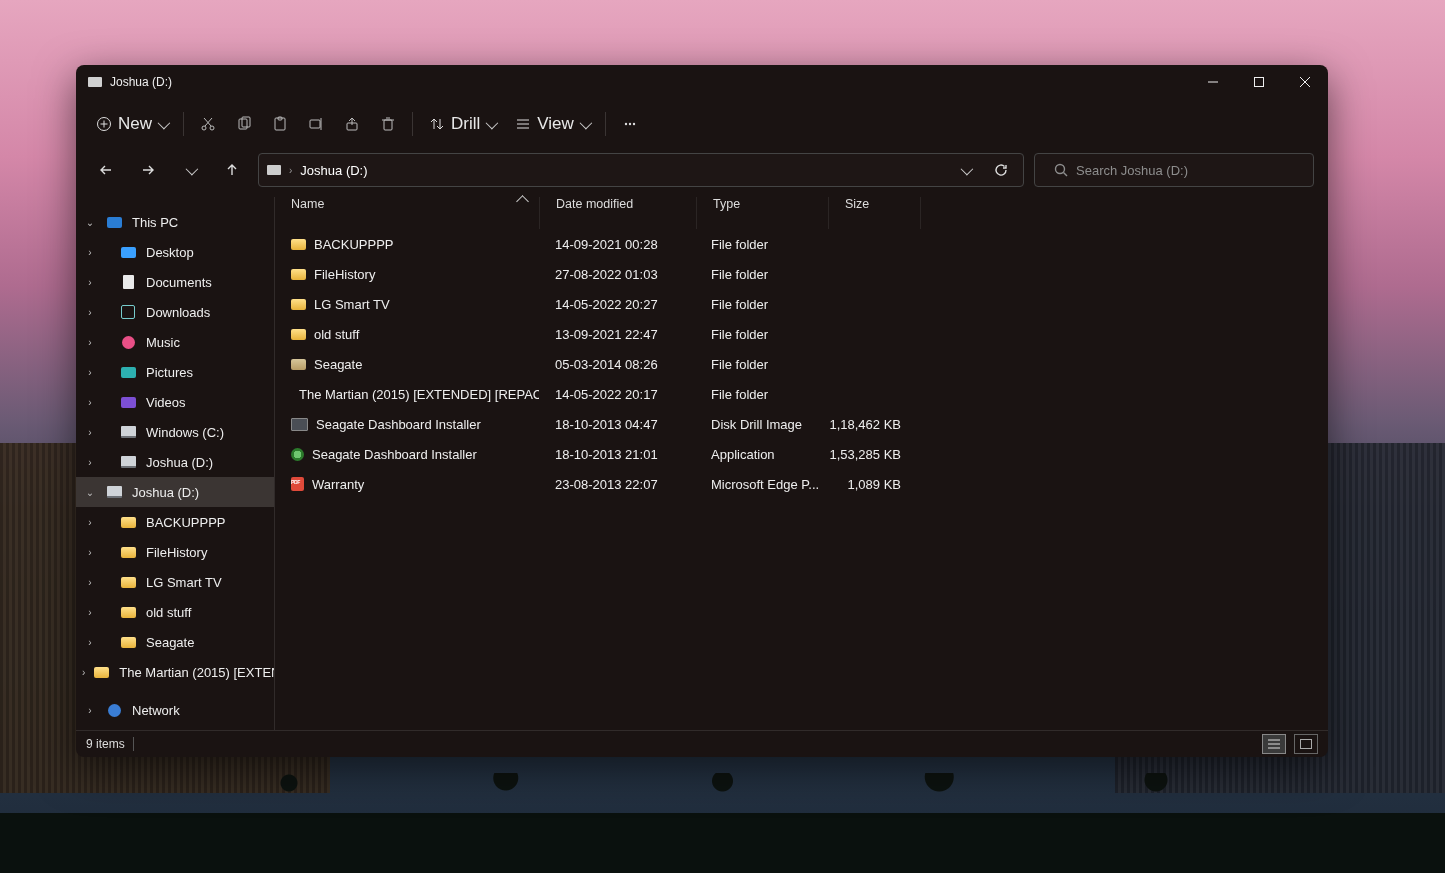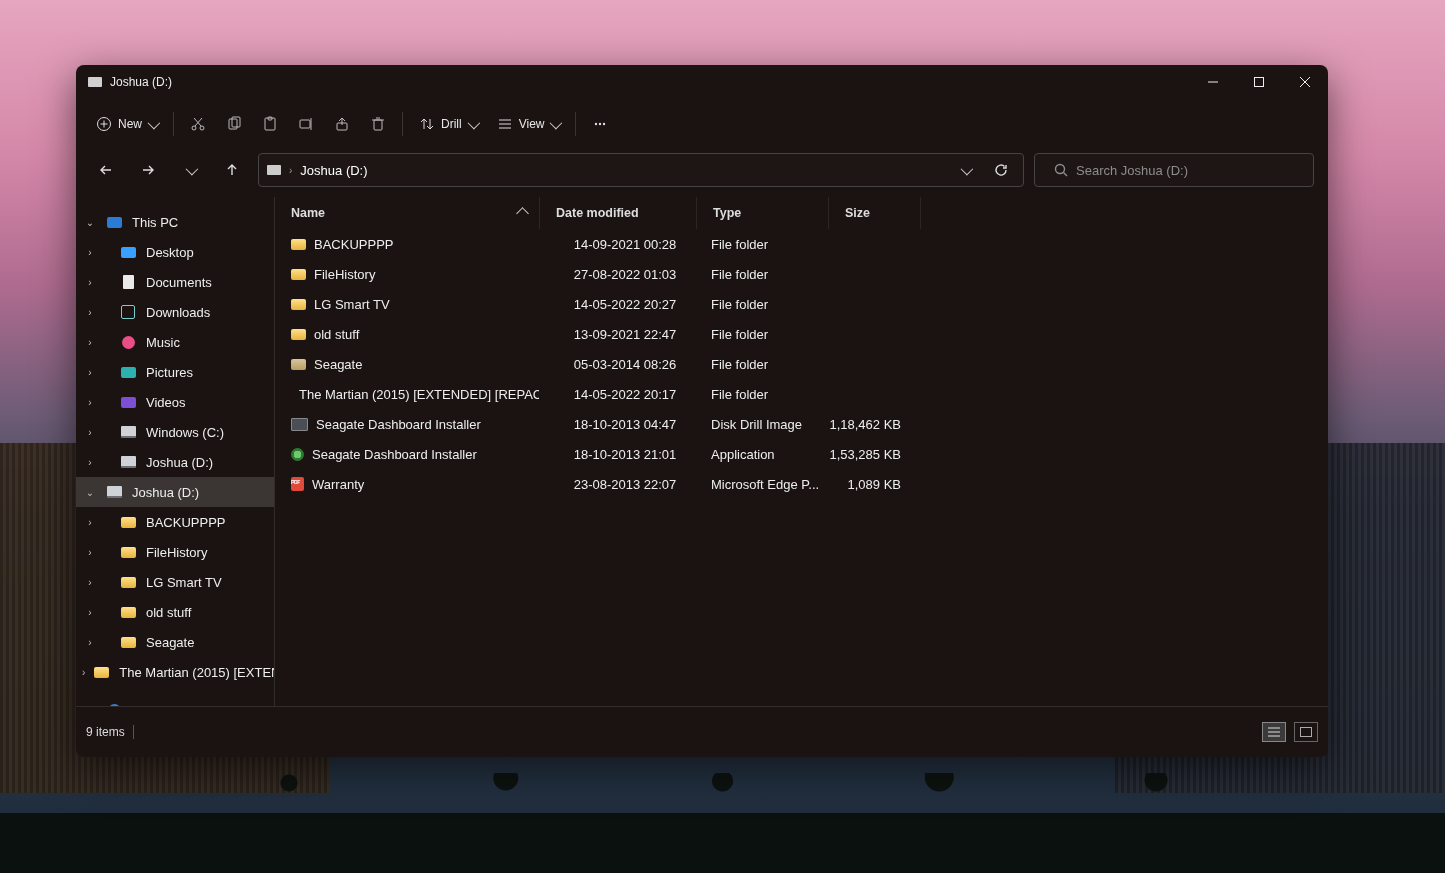--- a/index.html
+++ b/index.html
@@ -10,21 +10,21 @@
 .bg-trees{position:absolute;bottom:0;left:0;right:0;height:100px;background:radial-gradient(circle at 20% 10%,#0d1310 8px,transparent 9px),radial-gradient(circle at 35% 5%,#0d1310 12px,transparent 13px),radial-gradient(circle at 50% 8%,#0d1310 10px,transparent 11px),radial-gradient(circle at 65% 4%,#0d1310 14px,transparent 15px),radial-gradient(circle at 80% 7%,#0d1310 11px,transparent 12px),linear-gradient(0deg,#0a110e 0%,#0a110e 60%,transparent 60%);}
 
 .window{position:absolute;left:76px;top:65px;width:1252px;height:692px;background:#1a1312;border-radius:8px;box-shadow:0 12px 40px rgba(0,0,0,0.55);display:flex;flex-direction:column;overflow:hidden;color:#ffffff;}
 
 .titlebar{height:34px;display:flex;align-items:center;padding:0 0 0 12px;font-size:12px;color:#eee;}
 .titlebar .ticon{width:14px;height:10px;background:#d0d0d0;border-radius:1px;margin-right:8px;}
 .titlebar .spacer{flex:1;}
 .titlebar .ctrl{width:46px;height:34px;display:flex;align-items:center;justify-content:center;color:#eee;}
 
 .toolbar{height:50px;display:flex;align-items:center;padding:0 10px;gap:0;}
-.tbtn{height:36px;padding:0 10px;display:flex;align-items:center;gap:6px;color:#e8e8e8;border-radius:4px;font-size:12px;justify-content:flex-end;}
+.tbtn{height:36px;padding:0 10px;display:flex;align-items:center;gap:6px;color:#e8e8e8;border-radius:4px;font-size:17px;justify-content:flex-end;}
 .tsep{width:1px;height:24px;background:rgba(255,255,255,0.14);margin:0 6px;}
 .ticon-sm{width:16px;height:16px;display:flex;align-items:center;justify-content:center;}
 .chev-down{width:8px;height:8px;border-right:1px solid #ccc;border-bottom:1px solid #ccc;transform:rotate(45deg) translateY(-2px);}
 
 .navrow{height:42px;display:flex;align-items:center;padding:0 14px 6px 14px;gap:10px;}
 .navbtn{width:32px;height:32px;display:flex;align-items:center;justify-content:center;color:#e0e0e0;border-radius:4px;}
 .addrbar{flex:1;height:32px;border:1px solid #444;border-radius:4px;display:flex;align-items:center;padding:0 8px;gap:8px;background:#1e1615;}
 .addrbar .drive-ic{width:14px;height:10px;background:#ccc;border-radius:1px;}
 .addrbar .sep{color:#999;font-size:10px;}
 .addrbar .spacer{flex:1;}
@@ -47,39 +47,39 @@
 .desk-ic{width:15px;height:11px;background:#3aa0ff;border-radius:2px;}
 .doc-ic{width:11px;height:14px;background:#eaeaea;border-radius:1px;}
 .down-ic{width:12px;height:12px;border:1px solid #7cc;border-radius:2px;}
 .music-ic{width:13px;height:13px;background:#e94f86;border-radius:50%;}
 .pic-ic{width:15px;height:11px;background:#2db0b0;border-radius:2px;}
 .vid-ic{width:15px;height:11px;background:#7c4fd4;border-radius:2px;}
 .net-ic{width:13px;height:13px;background:#3a7dd4;border-radius:50%;}
 
 .main{flex:1;display:flex;flex-direction:column;min-width:0;}
 .cols{height:32px;display:flex;align-items:center;color:#ddd;font-size:12.5px;}
-.col{padding-left:16px;display:flex;align-items:center;gap:18px;height:100%;border-right:1px solid rgba(255,255,255,0.08);font-weight:bold;}
+.col{padding-left:16px;display:flex;gap:18px;height:100%;border-right:1px solid rgba(255,255,255,0.08);}
 .col.name{width:248px;}
 .col.date{width:140px;}
 .col.type{width:115px;}
 .col.size{width:75px;}
 .sort-ind{width:8px;height:8px;border-left:1px solid #ccc;border-top:1px solid #ccc;transform:rotate(45deg);margin-left:auto;margin-right:12px;}
 .rows{flex:1;overflow:auto;}
 .frow{height:30px;display:flex;align-items:center;color:#eee;font-size:13px;}
 .frow .cell{padding-left:16px;overflow:hidden;text-overflow:ellipsis;white-space:nowrap;}
 .frow .cname{width:248px;display:flex;align-items:center;gap:8px;}
-.frow .cdate{width:140px;text-align:center;}
+.frow .cdate{width:140px;}
 .frow .ctype{width:115px;}
 .frow .csize{width:75px;text-align:right;padding-right:10px;padding-left:0;}
 .img-ic{width:15px;height:11px;background:#4a4e55;border-radius:1px;border:1px solid #888;}
 .app-ic{width:13px;height:13px;background:radial-gradient(circle,#6fc76f 40%,#2b7a2b 41%);border-radius:50%;}
 .pdf-ic{width:13px;height:14px;background:#e04a3a;border-radius:2px;position:relative;}
 .pdf-ic::after{content:"PDF";position:absolute;left:0;top:2px;font-size:5px;color:#fff;font-weight:bold;letter-spacing:-0.3px;}
 
-.status{height:26px;border-top:1px solid rgba(255,255,255,0.10);display:flex;align-items:center;padding:12px 10px;color:#ddd;font-size:12px;gap:8px;}
+.status{height:26px;border-top:1px solid rgba(255,255,255,0.10);display:flex;align-items:center;padding:0 10px;color:#ddd;font-size:12px;gap:8px;}
 .status .spacer{flex:1;}
 .status .vbtn{width:22px;height:18px;border:1px solid #666;display:flex;align-items:center;justify-content:center;}
 .status .vbtn.active{background:#3a3a3a;border-color:#888;}
 
 svg{display:block;}
 </style>
 </head>
 <body>
 
 <div class="bg-city-left"></div>

